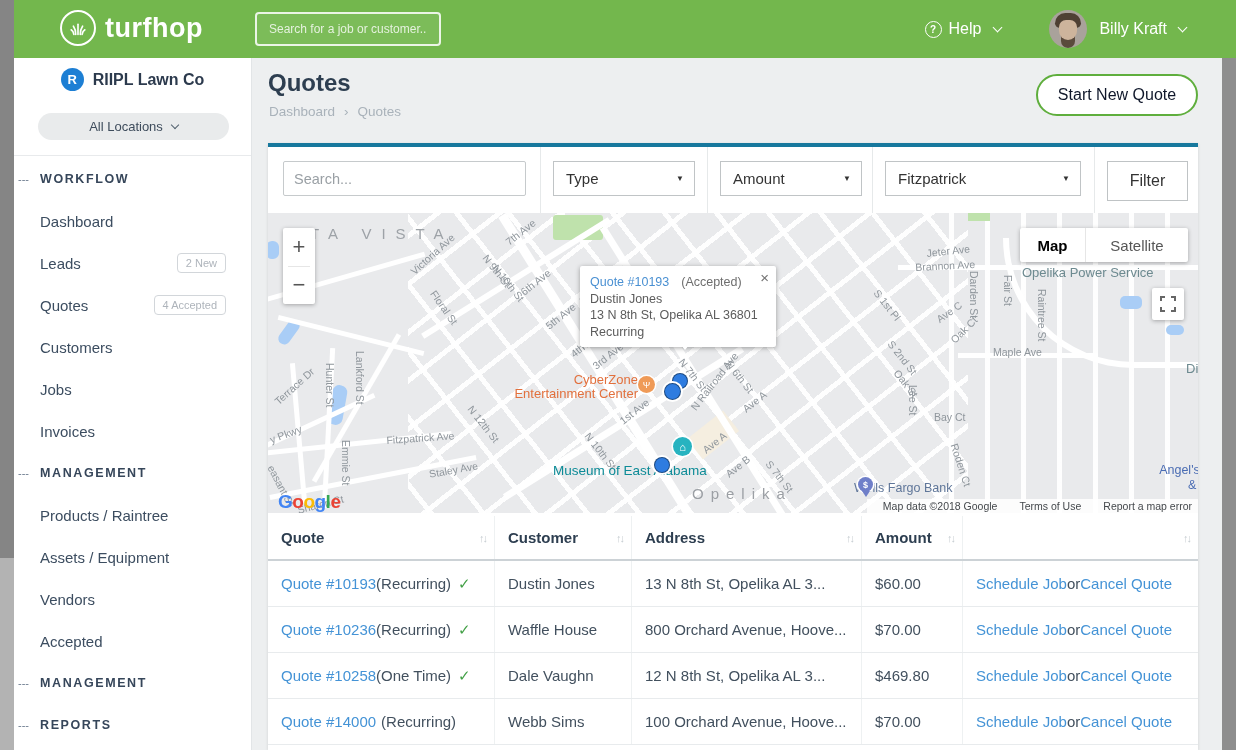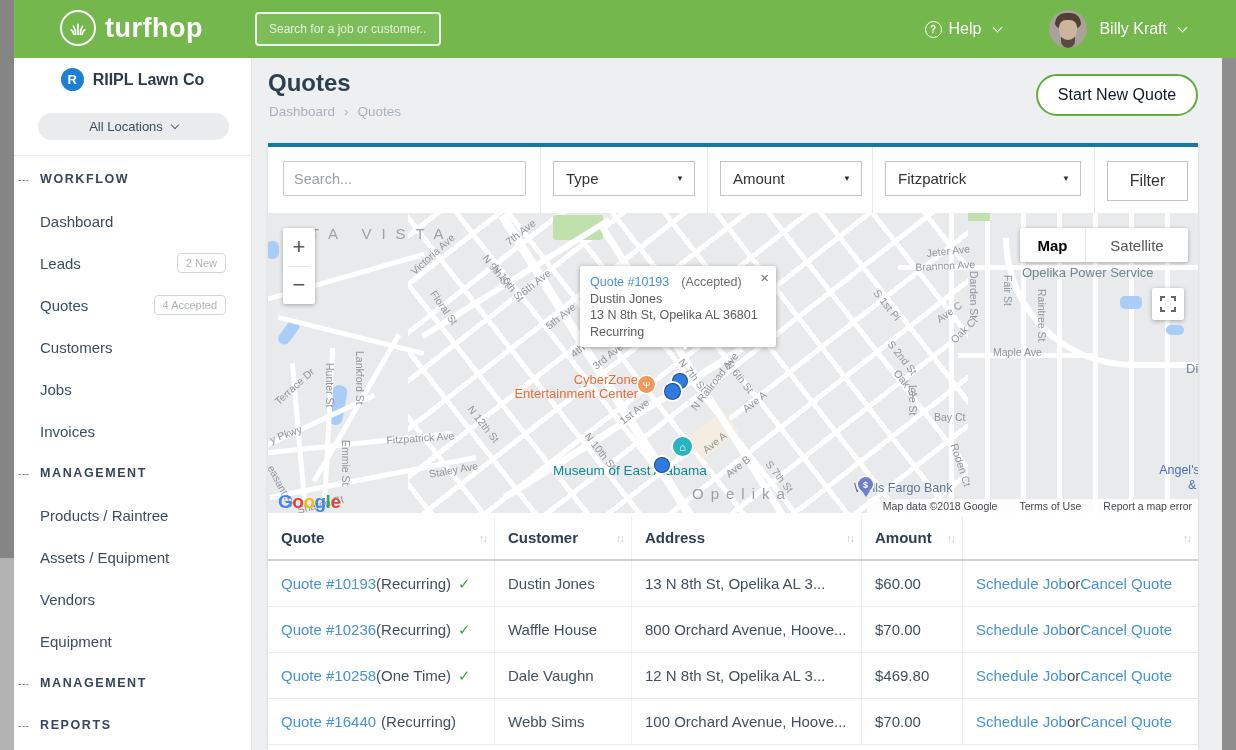--- a/index.html
+++ b/index.html
@@ -201,21 +201,21 @@
       <div class="nav-row">
         <span class="nav-item">Products / Raintree</span>
       </div>
       <div class="nav-row">
         <span class="nav-item">Assets / Equipment</span>
       </div>
       <div class="nav-row">
         <span class="nav-item">Vendors</span>
       </div>
       <div class="nav-row">
-        <span class="nav-item">Equipment</span>
+        <span class="nav-item">Accepted</span>
       </div>
       <div class="nav-row">
         <span class="nav-dashes">---</span>
         <span class="nav-sec">MANAGEMENT</span>
       </div>
       <div class="nav-row">
         <span class="nav-dashes">---</span>
         <span class="nav-sec">REPORTS</span>
       </div>
     </div>
@@ -470,21 +470,21 @@
             <span class="tlink">Schedule Job</span>
             <span class="gap6"></span>
               <span>or</span>
               <span class="gap6"></span>
             <span class="tlink">Cancel Quote</span>
           </div>
         </div>
 
         <div class="trow">
           <div class="tc">
-            <span class="tlink">Quote #16440</span>
+            <span class="tlink">Quote #14000</span>
             <span class="gap6"></span>
             <span>(Recurring)</span>
 
           </div>
           <div class="tc">Webb Sims</div>
           <div class="tc">100 Orchard Avenue, Hoove...</div>
           <div class="tc">$70.00</div>
           <div class="tc">
             <span class="tlink">Schedule Job</span>
             <span class="gap6"></span>

